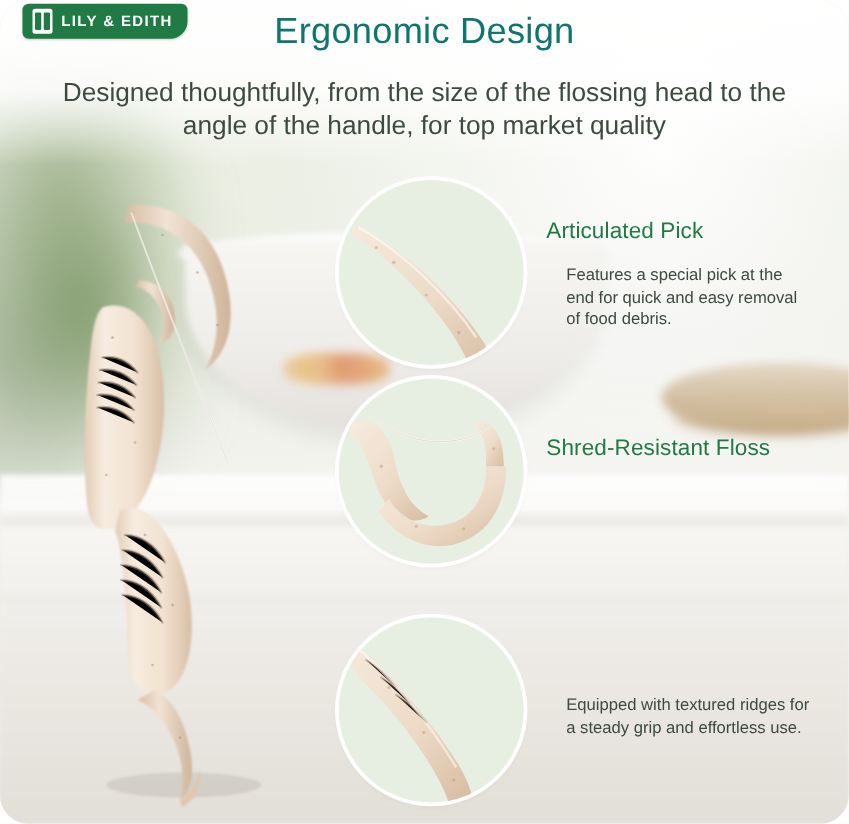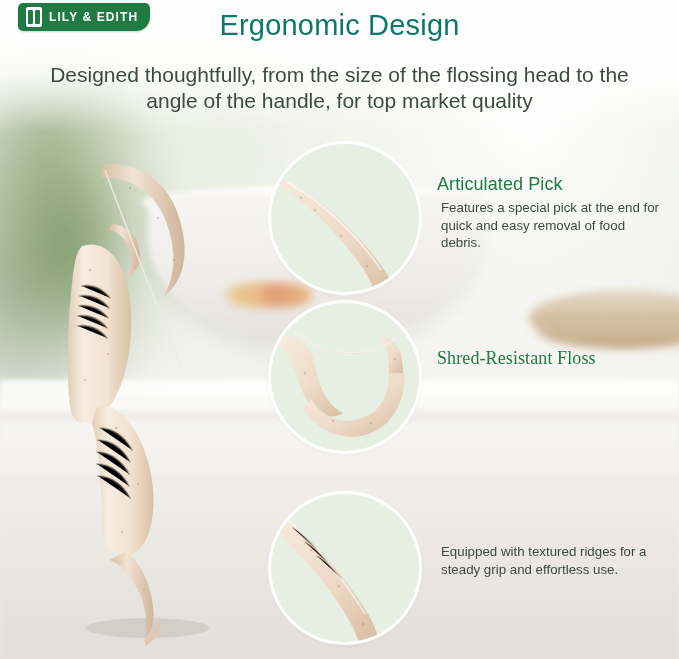--- a/index.html
+++ b/index.html
@@ -11,20 +11,21 @@
     height: 659px;
     font-family: "Liberation Sans", sans-serif;
     overflow: hidden;
   }
   #stage {
     position: relative;
     width: 679px;
     height: 659px;
     background: #f2f0ec;
     overflow: hidden;
+    border-radius: 23px;
   }
 
   
   .bg-base {
     position: absolute;
     inset: 0;
     background:
       radial-gradient(circle at 78% 18%, rgba(255,255,255,0.95) 0%, rgba(255,255,255,0.0) 42%),
       radial-gradient(circle at 20% 12%, rgba(236,240,228,0.95) 0%, rgba(236,240,228,0.0) 45%),
       linear-gradient(180deg, #eff1ea 0%, #e9ece2 22%, #eceee8 40%, #f4f3f0 58%, #efeeea 74%, #e9e7e2 100%);
@@ -243,27 +244,27 @@
   
   .block { position: absolute; }
   .block h3 {
     margin: 0 0 3px 0;
     font-size: 18px;
     font-weight: normal;
     color: #1f7a43;
     letter-spacing: 0.1px;
   }
   .block p {
-    margin: 4px;
+    margin: 16px;
     font-size: 13.3px;
     line-height: 17.5px;
     color: #3d4a40;
   }
   .block-1 { left: 437px; top: 174px; width: 228px; }
-  .block-2 { left: 437px; top: 348px; width: 232px; font-family: Liberation Serif, serif; }
+  .block-2 { left: 437px; top: 348px; width: 232px; }
   .block-3 { left: 437px; top: 539px; width: 230px; }
 </style>
 </head>
 <body>
 
 <div id="stage">
 
   <div class="bg-base"></div>
   <div class="bg-leaf-left"></div>
   <div class="bg-leaf-left2"></div>

